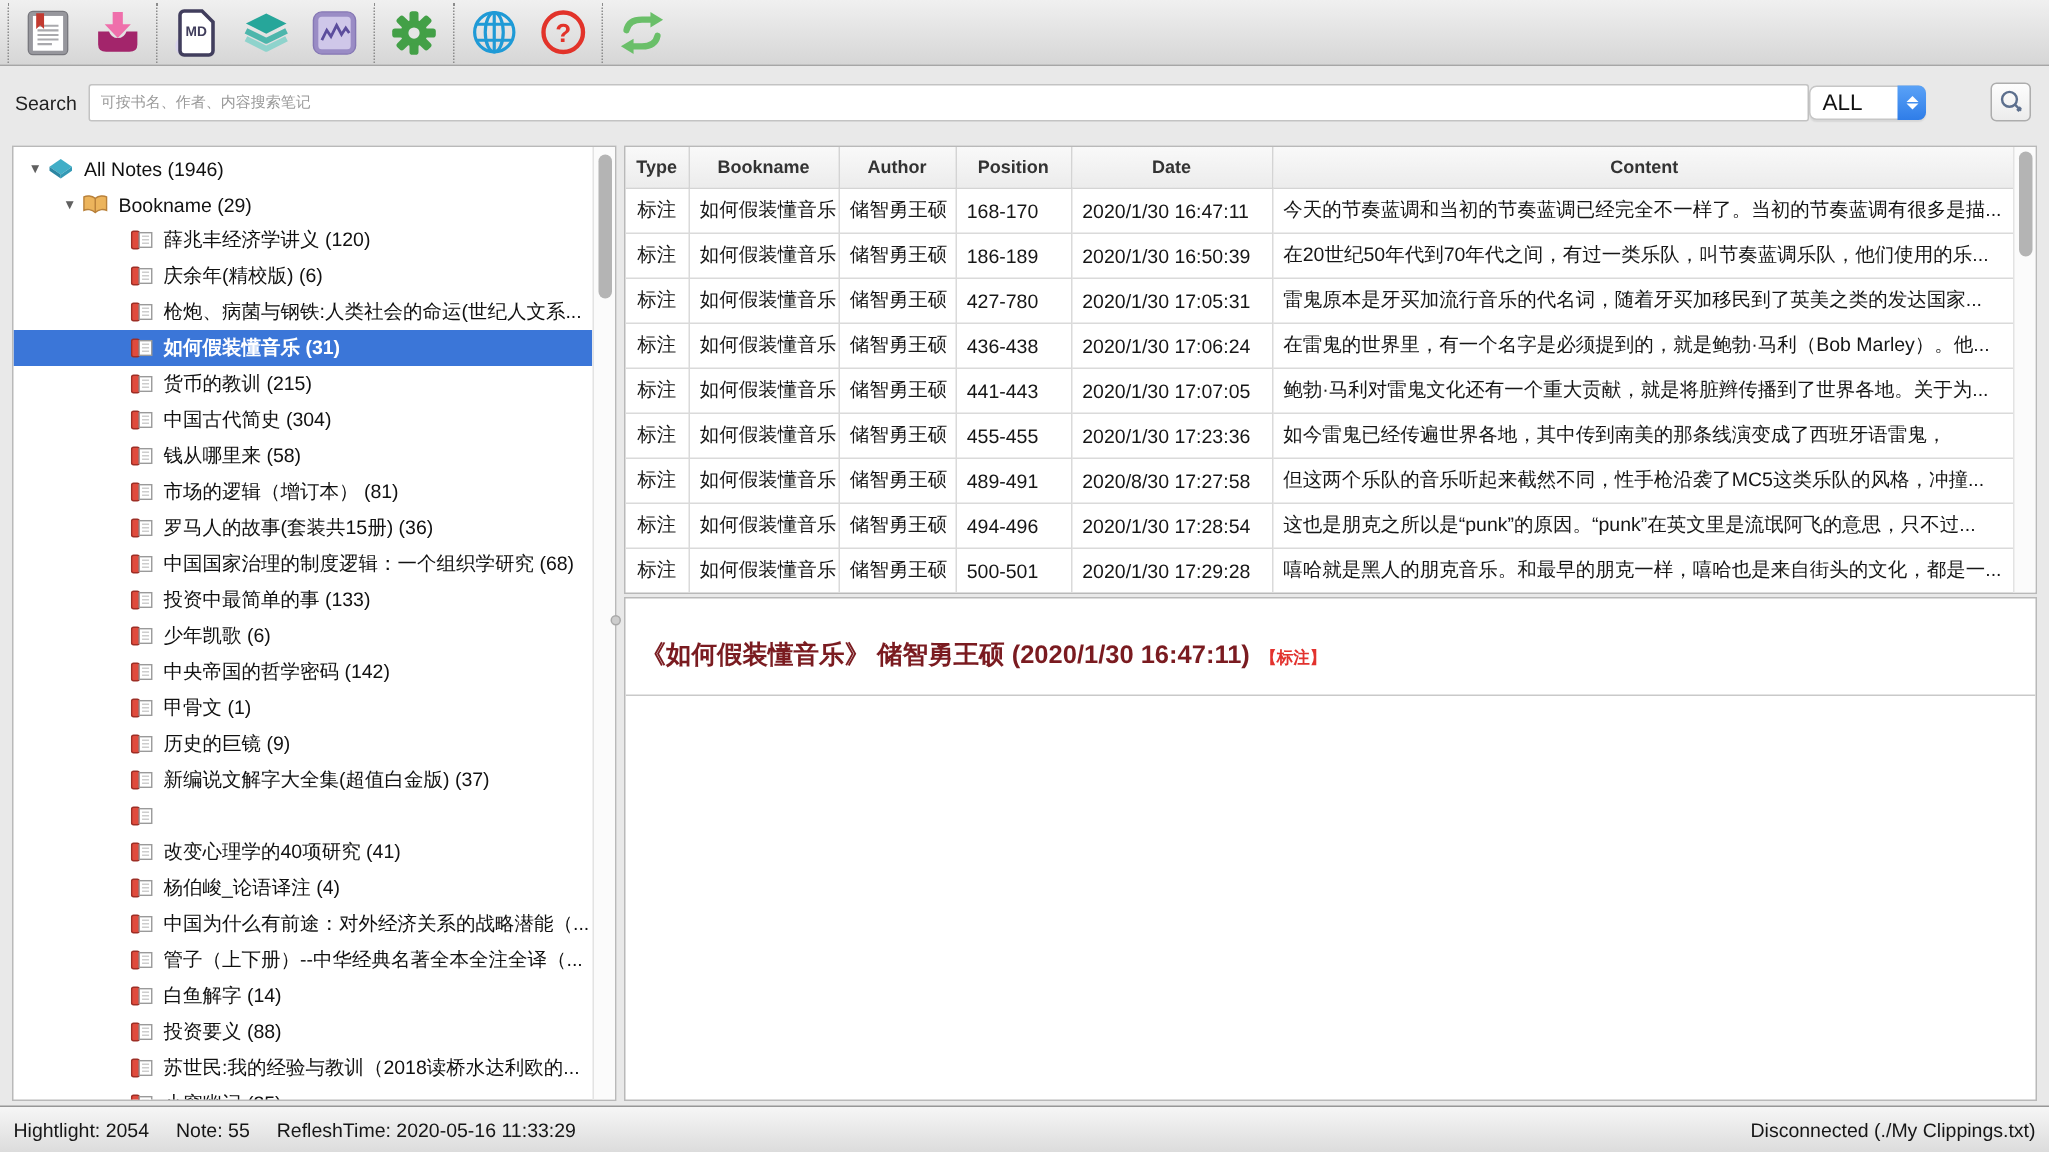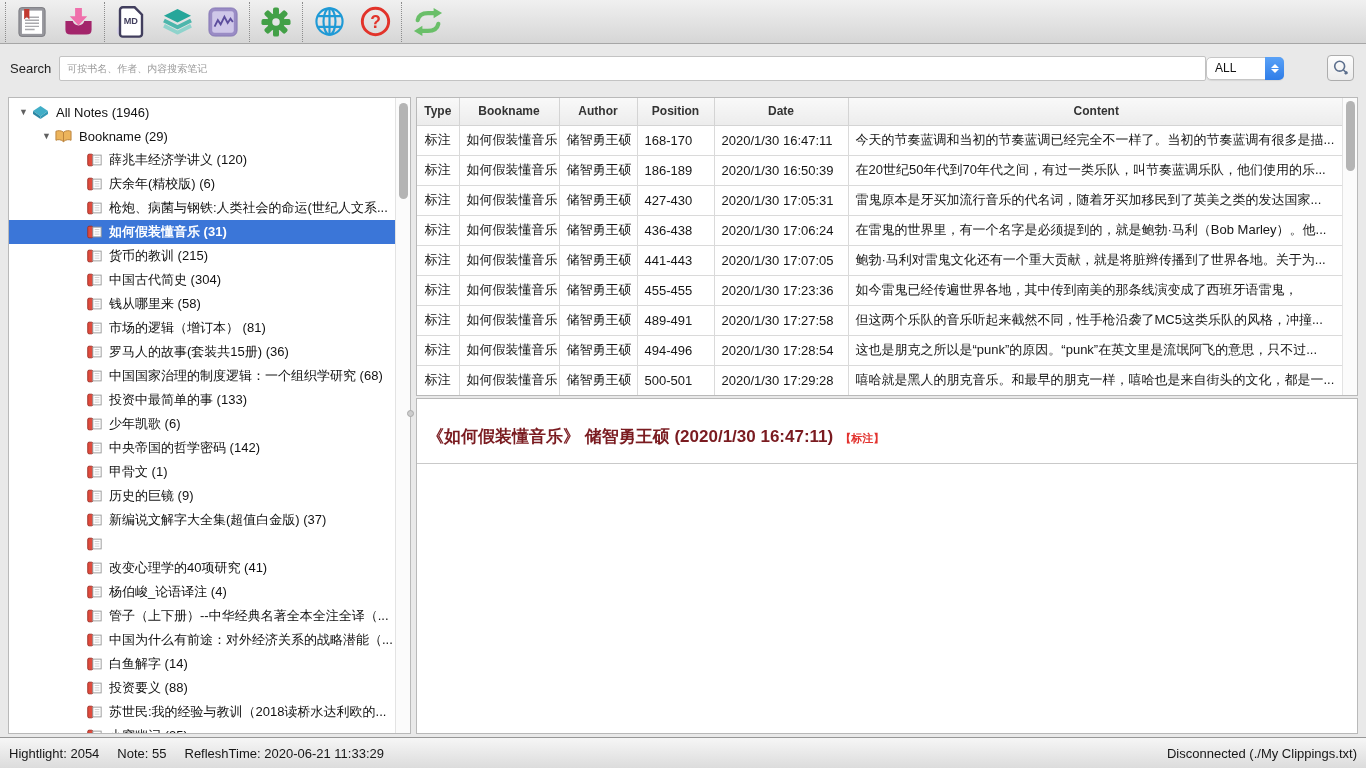--- a/index.html
+++ b/index.html
@@ -29,21 +29,21 @@
   .search-label { font-size:13px; color:#222; margin-right:8px; }
   .search-input {
     flex:1; height:25px; border:1px solid #c3c3c3; border-radius:2px;
     background:#fff; font-size:10px; padding:0 7px; outline:none;
     font-family:Liberation Sans, sans-serif;
   }
   .search-input::placeholder { color:#9a9a9a; }
   .popup {
     width:78px; height:23px; background:#fff;
     border:1px solid #c6c6c6; border-radius:5px; display:flex; align-items:center;
-    font-size:12px; position:relative; box-shadow:0 1px 1px rgba(0,0,0,.08);
+    font-size:15px; position:relative; box-shadow:0 1px 1px rgba(0,0,0,.08);
   }
   .popup-text { flex:1; padding-left:8px; color:#111; }
   .popup-stepper {
     width:19px; height:23px; margin:-1px -1px -1px 0; border-radius:0 5px 5px 0;
     background:linear-gradient(#5aa2f7,#2f7de8); display:flex; flex-direction:column;
     align-items:center; justify-content:center; gap:1px;
   }
   .chev { width:0; height:0; border-left:4px solid transparent; border-right:4px solid transparent; }
   .chev.up { border-bottom:4px solid #fff; }
   .chev.down { border-top:4px solid #fff; }
@@ -436,31 +436,31 @@
         <span class="blabel">杨伯峻_论语译注 (4)</span>
       </div>
       <div class="tree-row book">
         <span class="ticon">
           <svg width="15" height="14" viewBox="0 0 16 14">
             <rect x="0.8" y="0.8" width="5.4" height="12.4" rx="1.4" fill="#e04b3d" stroke="#9e2f26"></rect>
             <rect x="6.2" y="1.8" width="8.9" height="10.4" fill="#fff" stroke="#9a9a9a"></rect>
             <path d="M8.2 4.3h5M8.2 6.8h5M8.2 9.3h5" stroke="#cdcdcd" stroke-width="1" fill="none"></path>
           </svg>
         </span>
+        <span class="blabel">中国为什么有前途：对外经济关系的战略潜能（...</span>
+      </div>
+      <div class="tree-row book">
+        <span class="ticon">
+          <svg width="15" height="14" viewBox="0 0 16 14">
+            <rect x="0.8" y="0.8" width="5.4" height="12.4" rx="1.4" fill="#e04b3d" stroke="#9e2f26"></rect>
+            <rect x="6.2" y="1.8" width="8.9" height="10.4" fill="#fff" stroke="#9a9a9a"></rect>
+            <path d="M8.2 4.3h5M8.2 6.8h5M8.2 9.3h5" stroke="#cdcdcd" stroke-width="1" fill="none"></path>
+          </svg>
+        </span>
         <span class="blabel">管子（上下册）--中华经典名著全本全注全译（...</span>
-      </div>
-      <div class="tree-row book">
-        <span class="ticon">
-          <svg width="15" height="14" viewBox="0 0 16 14">
-            <rect x="0.8" y="0.8" width="5.4" height="12.4" rx="1.4" fill="#e04b3d" stroke="#9e2f26"></rect>
-            <rect x="6.2" y="1.8" width="8.9" height="10.4" fill="#fff" stroke="#9a9a9a"></rect>
-            <path d="M8.2 4.3h5M8.2 6.8h5M8.2 9.3h5" stroke="#cdcdcd" stroke-width="1" fill="none"></path>
-          </svg>
-        </span>
-        <span class="blabel">中国为什么有前途：对外经济关系的战略潜能（...</span>
       </div>
       <div class="tree-row book">
         <span class="ticon">
           <svg width="15" height="14" viewBox="0 0 16 14">
             <rect x="0.8" y="0.8" width="5.4" height="12.4" rx="1.4" fill="#e04b3d" stroke="#9e2f26"></rect>
             <rect x="6.2" y="1.8" width="8.9" height="10.4" fill="#fff" stroke="#9a9a9a"></rect>
             <path d="M8.2 4.3h5M8.2 6.8h5M8.2 9.3h5" stroke="#cdcdcd" stroke-width="1" fill="none"></path>
           </svg>
         </span>
         <span class="blabel">白鱼解字 (14)</span>
@@ -536,21 +536,21 @@
           <td>如何假装懂音乐</td>
           <td>储智勇王硕</td>
           <td>186-189</td>
           <td>2020/1/30 16:50:39</td>
           <td>在20世纪50年代到70年代之间，有过一类乐队，叫节奏蓝调乐队，他们使用的乐...</td>
         </tr>
         <tr>
           <td class="c">标注</td>
           <td>如何假装懂音乐</td>
           <td>储智勇王硕</td>
-          <td>427-430</td>
+          <td>427-780</td>
           <td>2020/1/30 17:05:31</td>
           <td>雷鬼原本是牙买加流行音乐的代名词，随着牙买加移民到了英美之类的发达国家...</td>
         </tr>
         <tr>
           <td class="c">标注</td>
           <td>如何假装懂音乐</td>
           <td>储智勇王硕</td>
           <td>436-438</td>
           <td>2020/1/30 17:06:24</td>
           <td>在雷鬼的世界里，有一个名字是必须提到的，就是鲍勃·马利（Bob Marley）。他...</td>
@@ -569,21 +569,21 @@
           <td>储智勇王硕</td>
           <td>455-455</td>
           <td>2020/1/30 17:23:36</td>
           <td>如今雷鬼已经传遍世界各地，其中传到南美的那条线演变成了西班牙语雷鬼，</td>
         </tr>
         <tr>
           <td class="c">标注</td>
           <td>如何假装懂音乐</td>
           <td>储智勇王硕</td>
           <td>489-491</td>
-          <td>2020/1/30 17:27:58</td>
+          <td>2020/8/30 17:27:58</td>
           <td>但这两个乐队的音乐听起来截然不同，性手枪沿袭了MC5这类乐队的风格，冲撞...</td>
         </tr>
         <tr>
           <td class="c">标注</td>
           <td>如何假装懂音乐</td>
           <td>储智勇王硕</td>
           <td>494-496</td>
           <td>2020/1/30 17:28:54</td>
           <td>这也是朋克之所以是“punk”的原因。“punk”在英文里是流氓阿飞的意思，只不过...</td>
         </tr>
@@ -605,16 +605,16 @@
 <div class="detail-panel">
   <div class="detail-title">
     <span>《如何假装懂音乐》 储智勇王硕 (2020/1/30 16:47:11)</span><span class="tag">【标注】</span>
   </div>
   <div class="detail-divider"></div>
 </div>
 
 <div class="statusbar">
   <span class="sp">Hightlight: 2054</span>
   <span class="sp">Note: 55</span>
-  <span class="sp">RefleshTime: 2020-06-21 11:33:29</span>
+  <span class="sp">RefleshTime: 2020-05-16 11:33:29</span>
   <span class="flexfill"></span>
   <span>Disconnected (./My Clippings.txt)</span>
 </div>
 
 </body></html>

